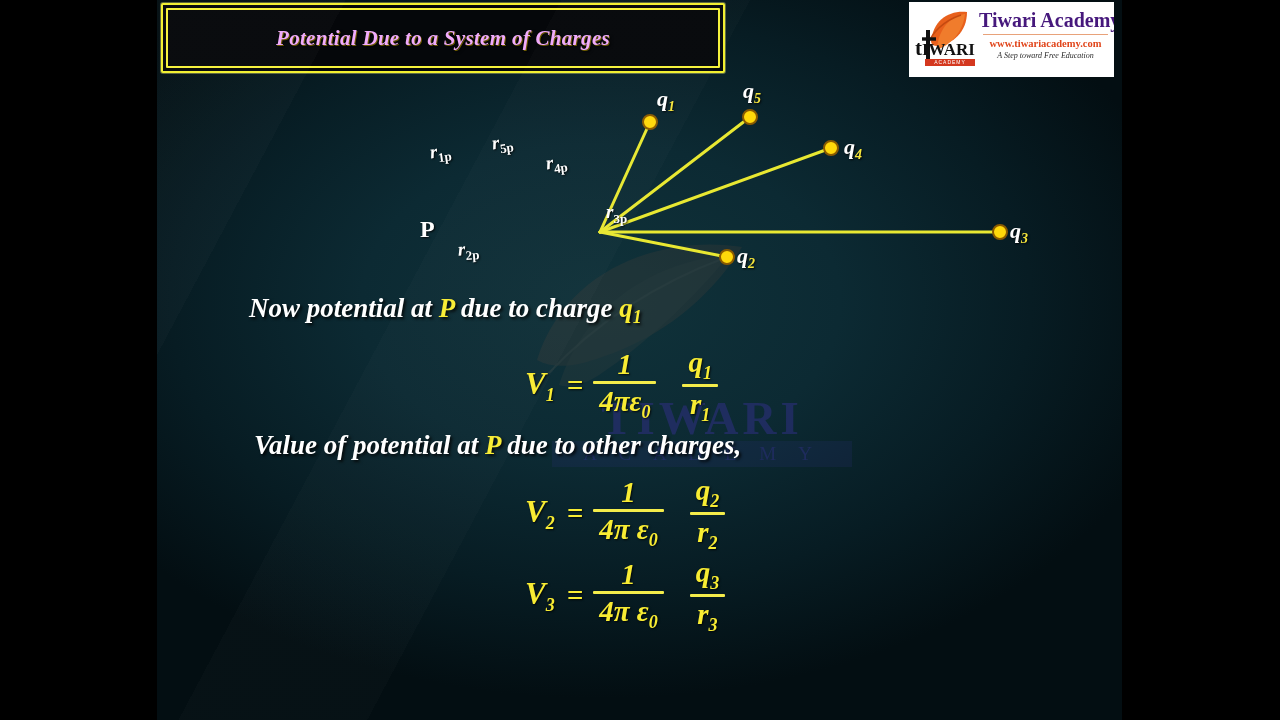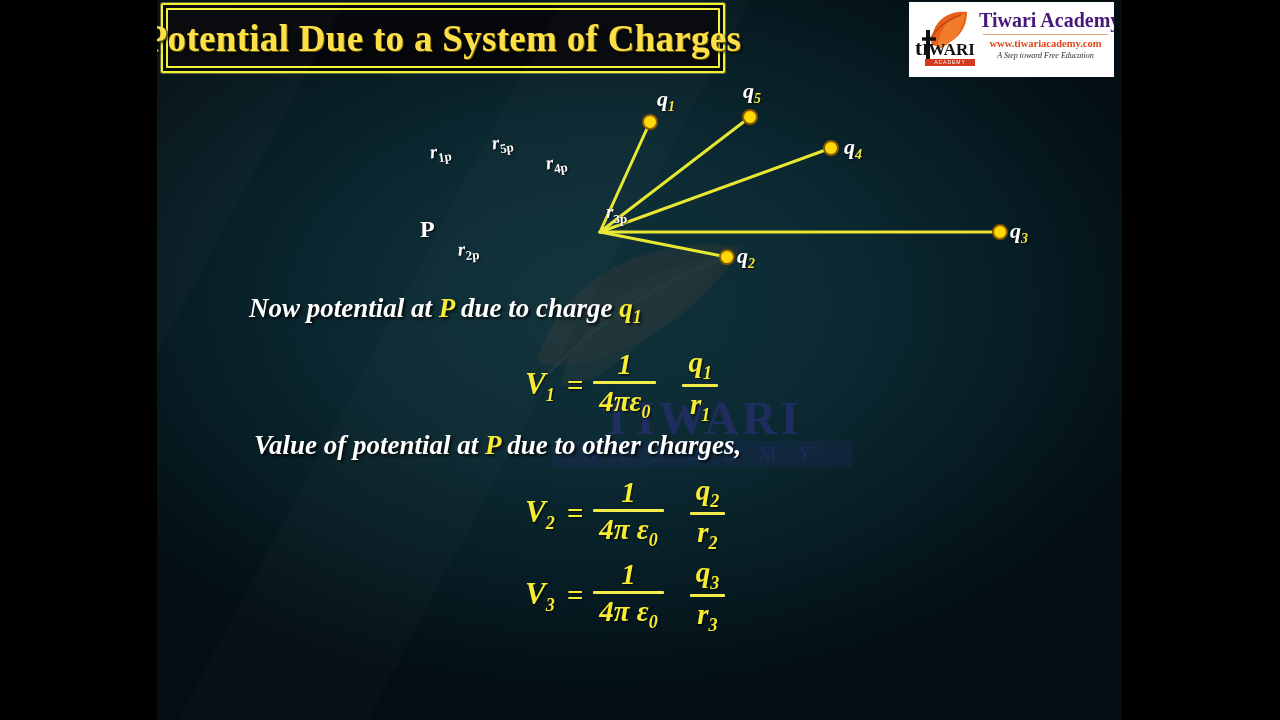--- a/index.html
+++ b/index.html
@@ -45,21 +45,21 @@
     box-shadow:0 0 0 2px #05070a inset, 0 0 0 1px rgba(255,255,120,.35);
     display:flex;align-items:center;justify-content:center;
     border-radius:2px;
   }
   #titlebox .inner{
     position:absolute;inset:3px;border:2px solid #f5f23a;border-radius:1px;
     pointer-events:none;
   }
   #title{
     position:relative;z-index:2;
-    color:#fde047;font-size:37px;font-weight:700;
+    color:#f0abfc;font-size:21px;font-weight:700;font-style:italic;
     letter-spacing:.3px;white-space:nowrap;
     text-shadow:1px 1px 0 #6b5a00, 2px 2px 3px rgba(0,0,0,.9);
   }
 
   
   #logo{
     position:absolute;left:752px;top:2px;width:205px;height:75px;
     background:#ffffff;overflow:hidden;
   }
   #logo-mark{position:absolute;left:6px;top:6px;width:62px;height:64px;}

